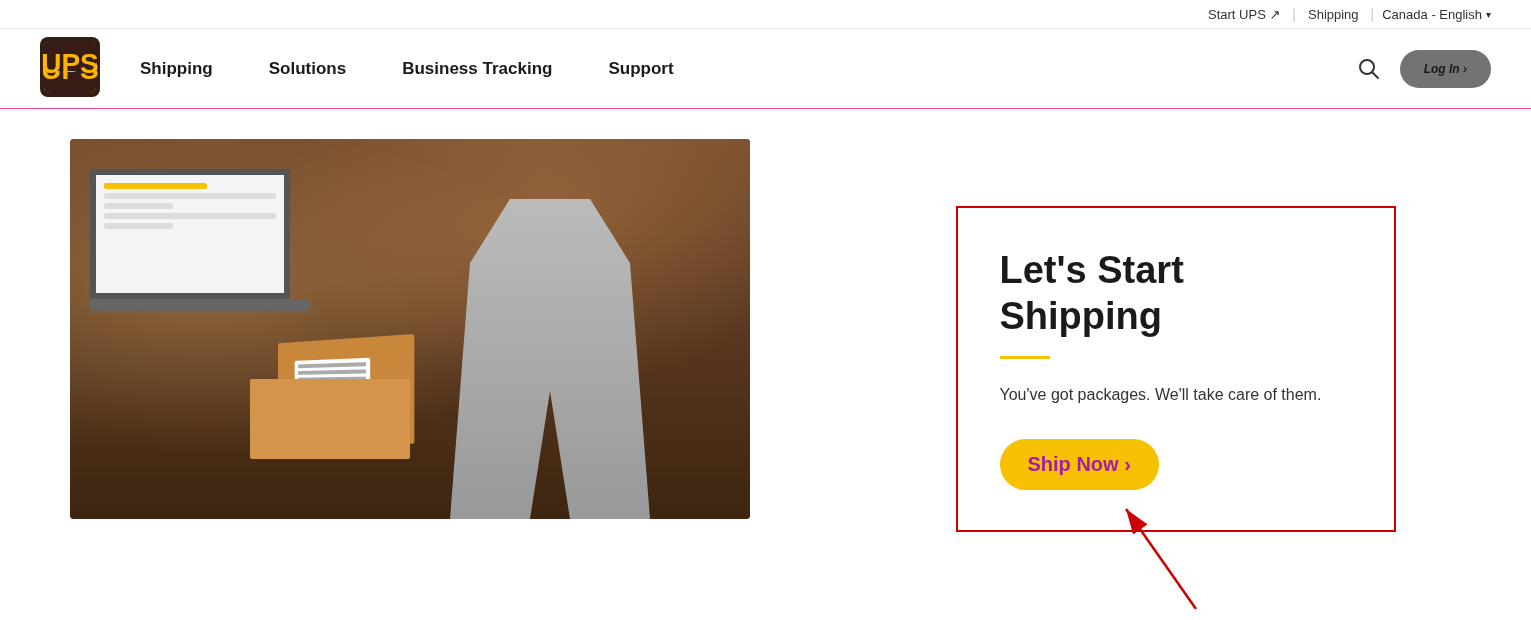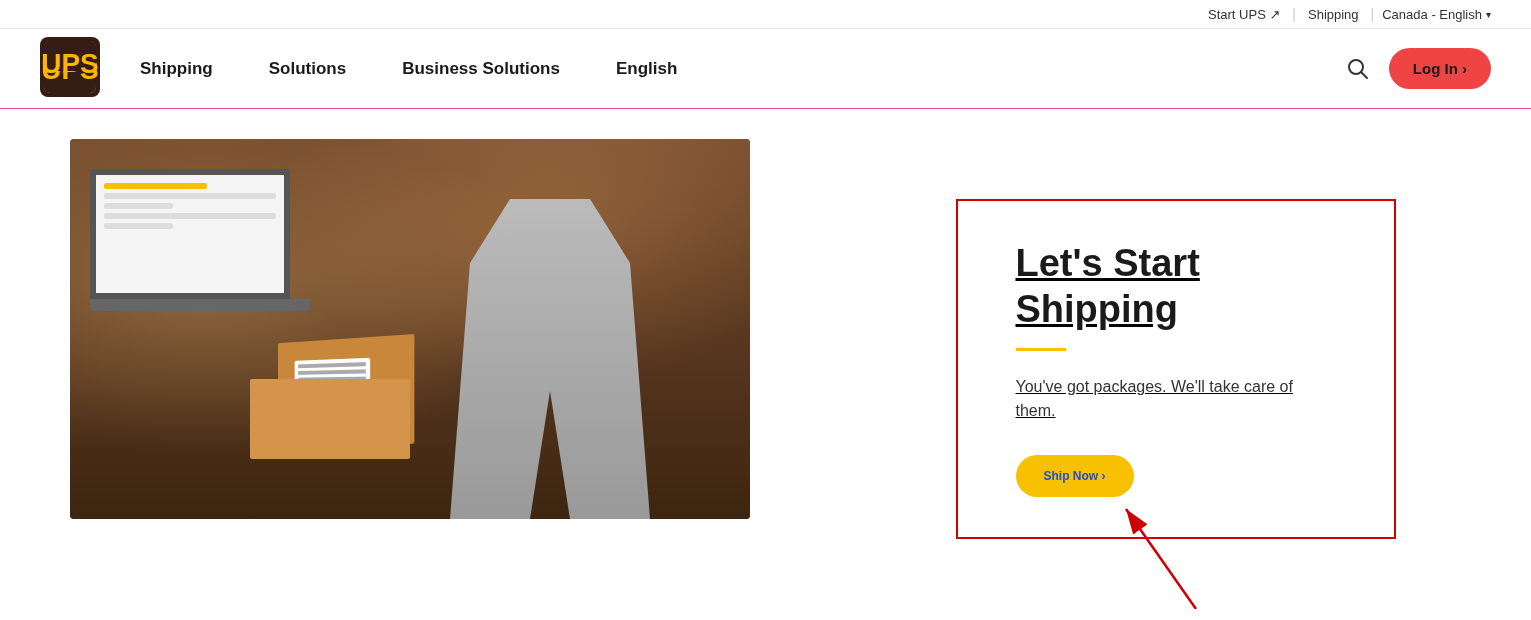--- a/index.html
+++ b/index.html
@@ -75,32 +75,33 @@
     .search-icon-btn {
       cursor: pointer;
       color: #333;
       font-size: 20px;
       background: none;
       border: none;
       display: flex;
       align-items: center;
     }
     .login-btn {
-      background: #ef4444;
+      background: #737373;
       color: #1a1a1a;
-      font-size: 15px;
+      font-size: 12px;
       font-weight: 700;
       border: none;
       border-radius: 30px;
       padding: 12px 24px;
       cursor: pointer;
       display: flex;
       align-items: center;
       gap: 6px;
       white-space: nowrap;
+      font-style: italic;
     }
 
     
     .hero {
       display: flex;
       align-items: stretch;
       min-height: 520px;
       position: relative;
       background: #fff;
     }
@@ -221,25 +222,24 @@
     .hero-content {
       flex: 1;
       display: flex;
       align-items: center;
       justify-content: center;
       padding: 40px 60px;
       position: relative;
     }
     .shipping-card {
       border: 2px solid #cc0000;
-      padding: 40px 58px;
+      padding: 40px 42px;
       max-width: 440px;
       background: #fff;
       position: relative;
-      text-decoration: underline;
     }
     .card-title {
       font-size: 38px;
       font-weight: 700;
       color: #1a1a1a;
       line-height: 1.2;
       margin-bottom: 16px;
     }
     .card-divider {
       width: 50px;
@@ -248,22 +248,22 @@
       margin-bottom: 24px;
     }
     .card-subtitle {
       font-size: 16px;
       color: #333;
       margin-bottom: 32px;
       line-height: 1.5;
     }
     .ship-now-btn {
       background: #f7c000;
-      color: #1d4ed8;
-      font-size: 12px;
+      color: #a21caf;
+      font-size: 20px;
       font-weight: 700;
       border: none;
       border-radius: 30px;
       padding: 14px 28px;
       cursor: pointer;
       display: inline-flex;
       align-items: center;
       gap: 8px;
     }
     .red-arrow-svg {
@@ -312,22 +312,22 @@
       <rect x="4" y="4" width="52" height="52" rx="6" fill="#351C15"></rect>
       <text x="30" y="42" font-family="Arial Black, Arial" font-size="28" font-weight="900" fill="#FFB500" text-anchor="middle">UPS</text>
       <rect x="4" y="4" width="52" height="30" rx="6" fill="#351C15"></rect>
       <text x="30" y="36" font-family="Arial Black, Arial" font-size="28" font-weight="900" fill="#FFB500" text-anchor="middle">UPS</text>
     </svg>
   </div>
 
   <div class="nav-links">
     <a class="nav-link">Shipping</a>
     <a class="nav-link">Solutions</a>
-    <a class="nav-link">Business Solutions</a>
-    <a class="nav-link">English</a>
+    <a class="nav-link">Business Tracking</a>
+    <a class="nav-link">Support</a>
   </div>
 
   <div class="nav-right">
     <button class="search-icon-btn">
 
       <svg width="22" height="22" viewBox="0 0 22 22" fill="none" xmlns="http://www.w3.org/2000/svg">
         <circle cx="9" cy="9" r="7" stroke="#333" stroke-width="2"></circle>
         <line x1="14" y1="14" x2="20" y2="20" stroke="#333" stroke-width="2" stroke-linecap="round"></line>
       </svg>
     </button>

